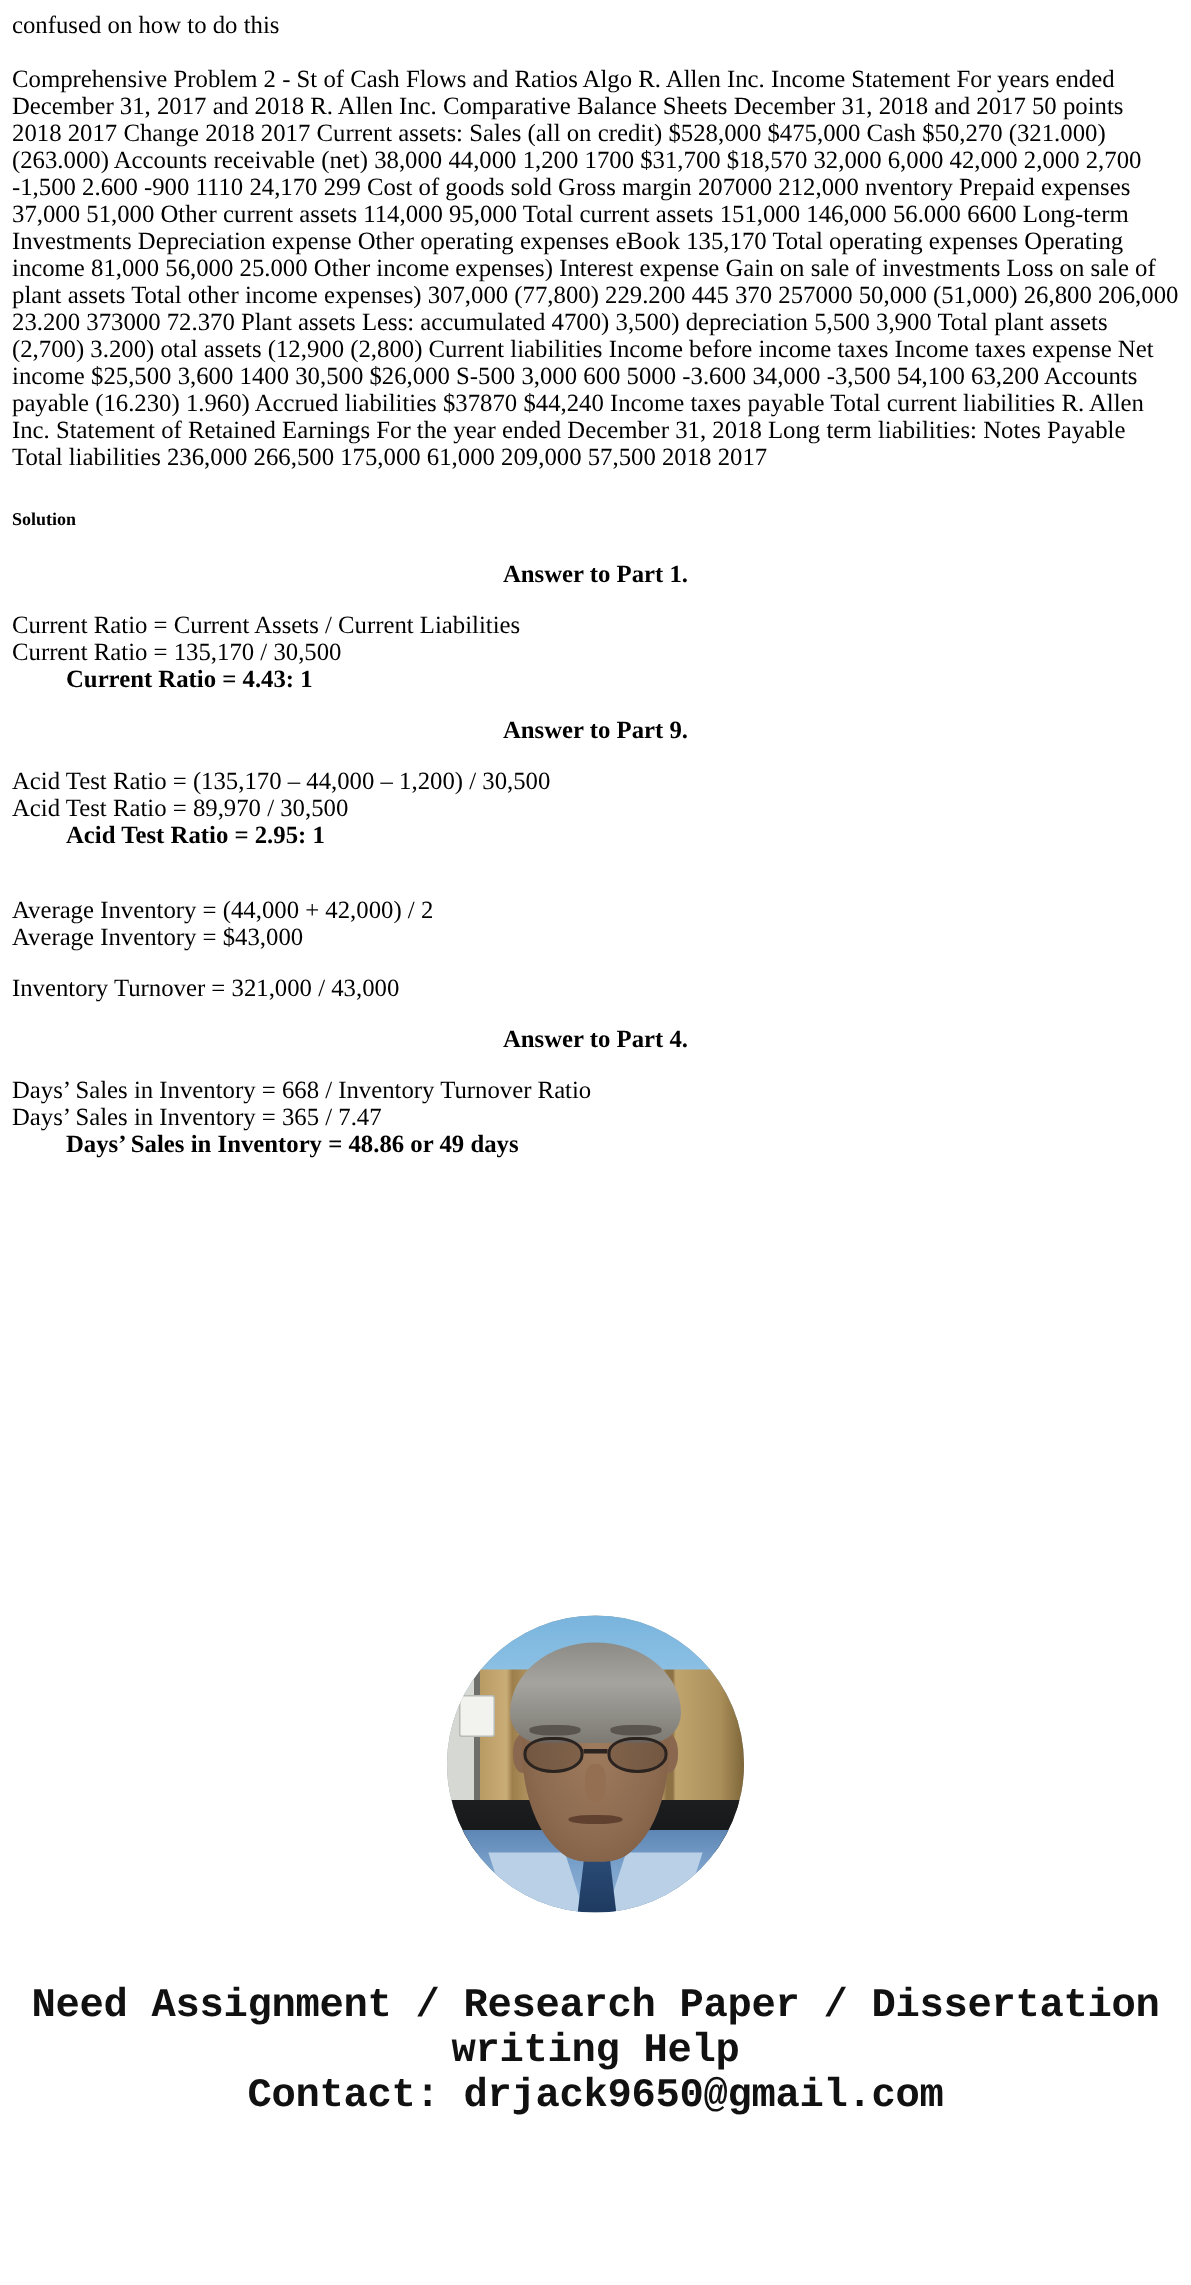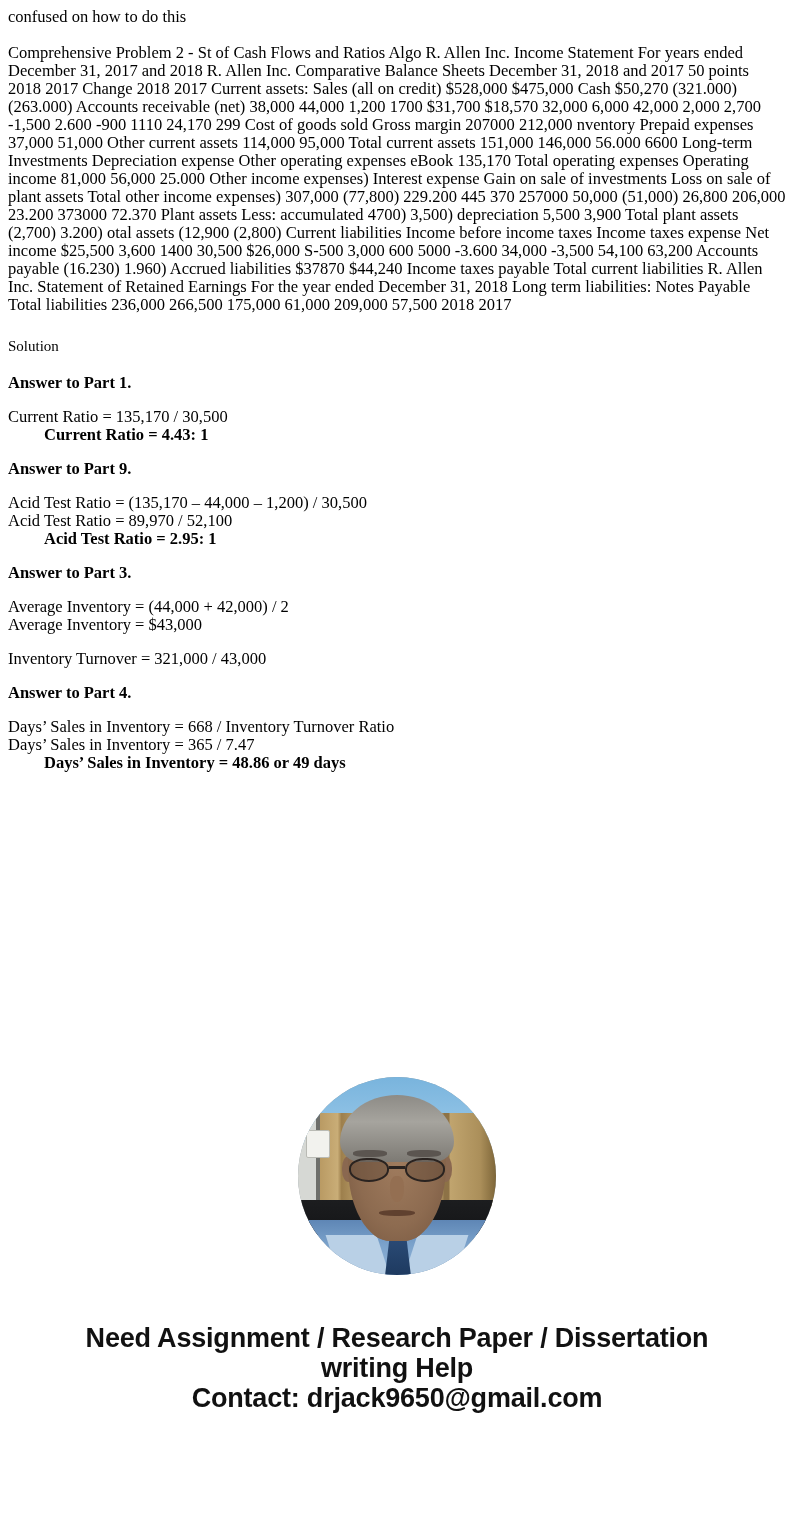--- a/index.html
+++ b/index.html
@@ -31,31 +31,32 @@
   }
   .lead {
     padding-top: 8px;
   }
   .spacer-16 { height: 16px; }
   .spacer-18 { height: 18px; }
   .spacer-20 { height: 20px; }
 
   
   h2.solution-heading {
-    font-size: 15px;
+    font-size: 12px;
     line-height: 24px;
-    font-weight: normal;
+    font-weight: bold;
     margin: 0;
     padding: 0;
   }
   .answer-heading {
     font-size: 16.5px;
     line-height: 18px;
     font-weight: bold;
     margin: 0;
+    text-align: center;
   }
   .calc-line {
     font-size: 16.5px;
     line-height: 18px;
     margin: 0;
     white-space: pre-wrap;
   }
   .calc-line.result {
     font-weight: bold;
     margin-left: 36px;
@@ -230,21 +231,21 @@
     left: 41%;
     top: 67%;
     width: 18%;
     height: 3%;
     background: #60412f;
     border-radius: 45%;
   }
 
   
   .promo {
-    font-family: Liberation Sans, sans-serif;
+    font-family: Liberation Mono, monospace;
     font-weight: bold;
     text-align: center;
     color: #111111;
     line-height: 30px;
     font-size: 27px;
     letter-spacing: -0.2px;
   }
   .promo .l1, .promo .l2, .promo .l3 {
     display: block;
   }
@@ -262,38 +263,38 @@
 
   <div class="spacer-20"></div>
 
   <h2 class="solution-heading">Solution</h2>
 
   <div class="spacer-16"></div>
 
   <div>
     <div class="answer-heading">Answer to Part 1.</div>
     <div class="spacer-16"></div>
+    <div class="calc-line">Current Ratio = Current Assets / Current Liabilities</div>
     <div class="calc-line">Current Ratio = 135,170 / 30,500</div>
     <div class="calc-line result">Current Ratio = 4.43: 1</div>
   </div>
 
   <div class="spacer-16"></div>
 
   <div>
     <div class="answer-heading">Answer to Part 9.</div>
     <div class="spacer-16"></div>
     <div class="calc-line">Acid Test Ratio = (135,170 – 44,000 – 1,200) / 30,500</div>
-    <div class="calc-line">Acid Test Ratio = 89,970 / 52,100</div>
+    <div class="calc-line">Acid Test Ratio = 89,970 / 30,500</div>
     <div class="calc-line result">Acid Test Ratio = 2.95: 1</div>
   </div>
 
   <div class="spacer-16"></div>
 
   <div>
-    <div class="answer-heading">Answer to Part 3.</div>
     <div class="spacer-16"></div>
     <div class="calc-line">Average Inventory = (44,000 + 42,000) / 2</div>
     <div class="calc-line">Average Inventory = $43,000</div>
     <div class="spacer-16"></div>
     <div class="calc-line">Inventory Turnover = 321,000 / 43,000</div>
   </div>
 
   <div class="spacer-16"></div>
 
   <div>

